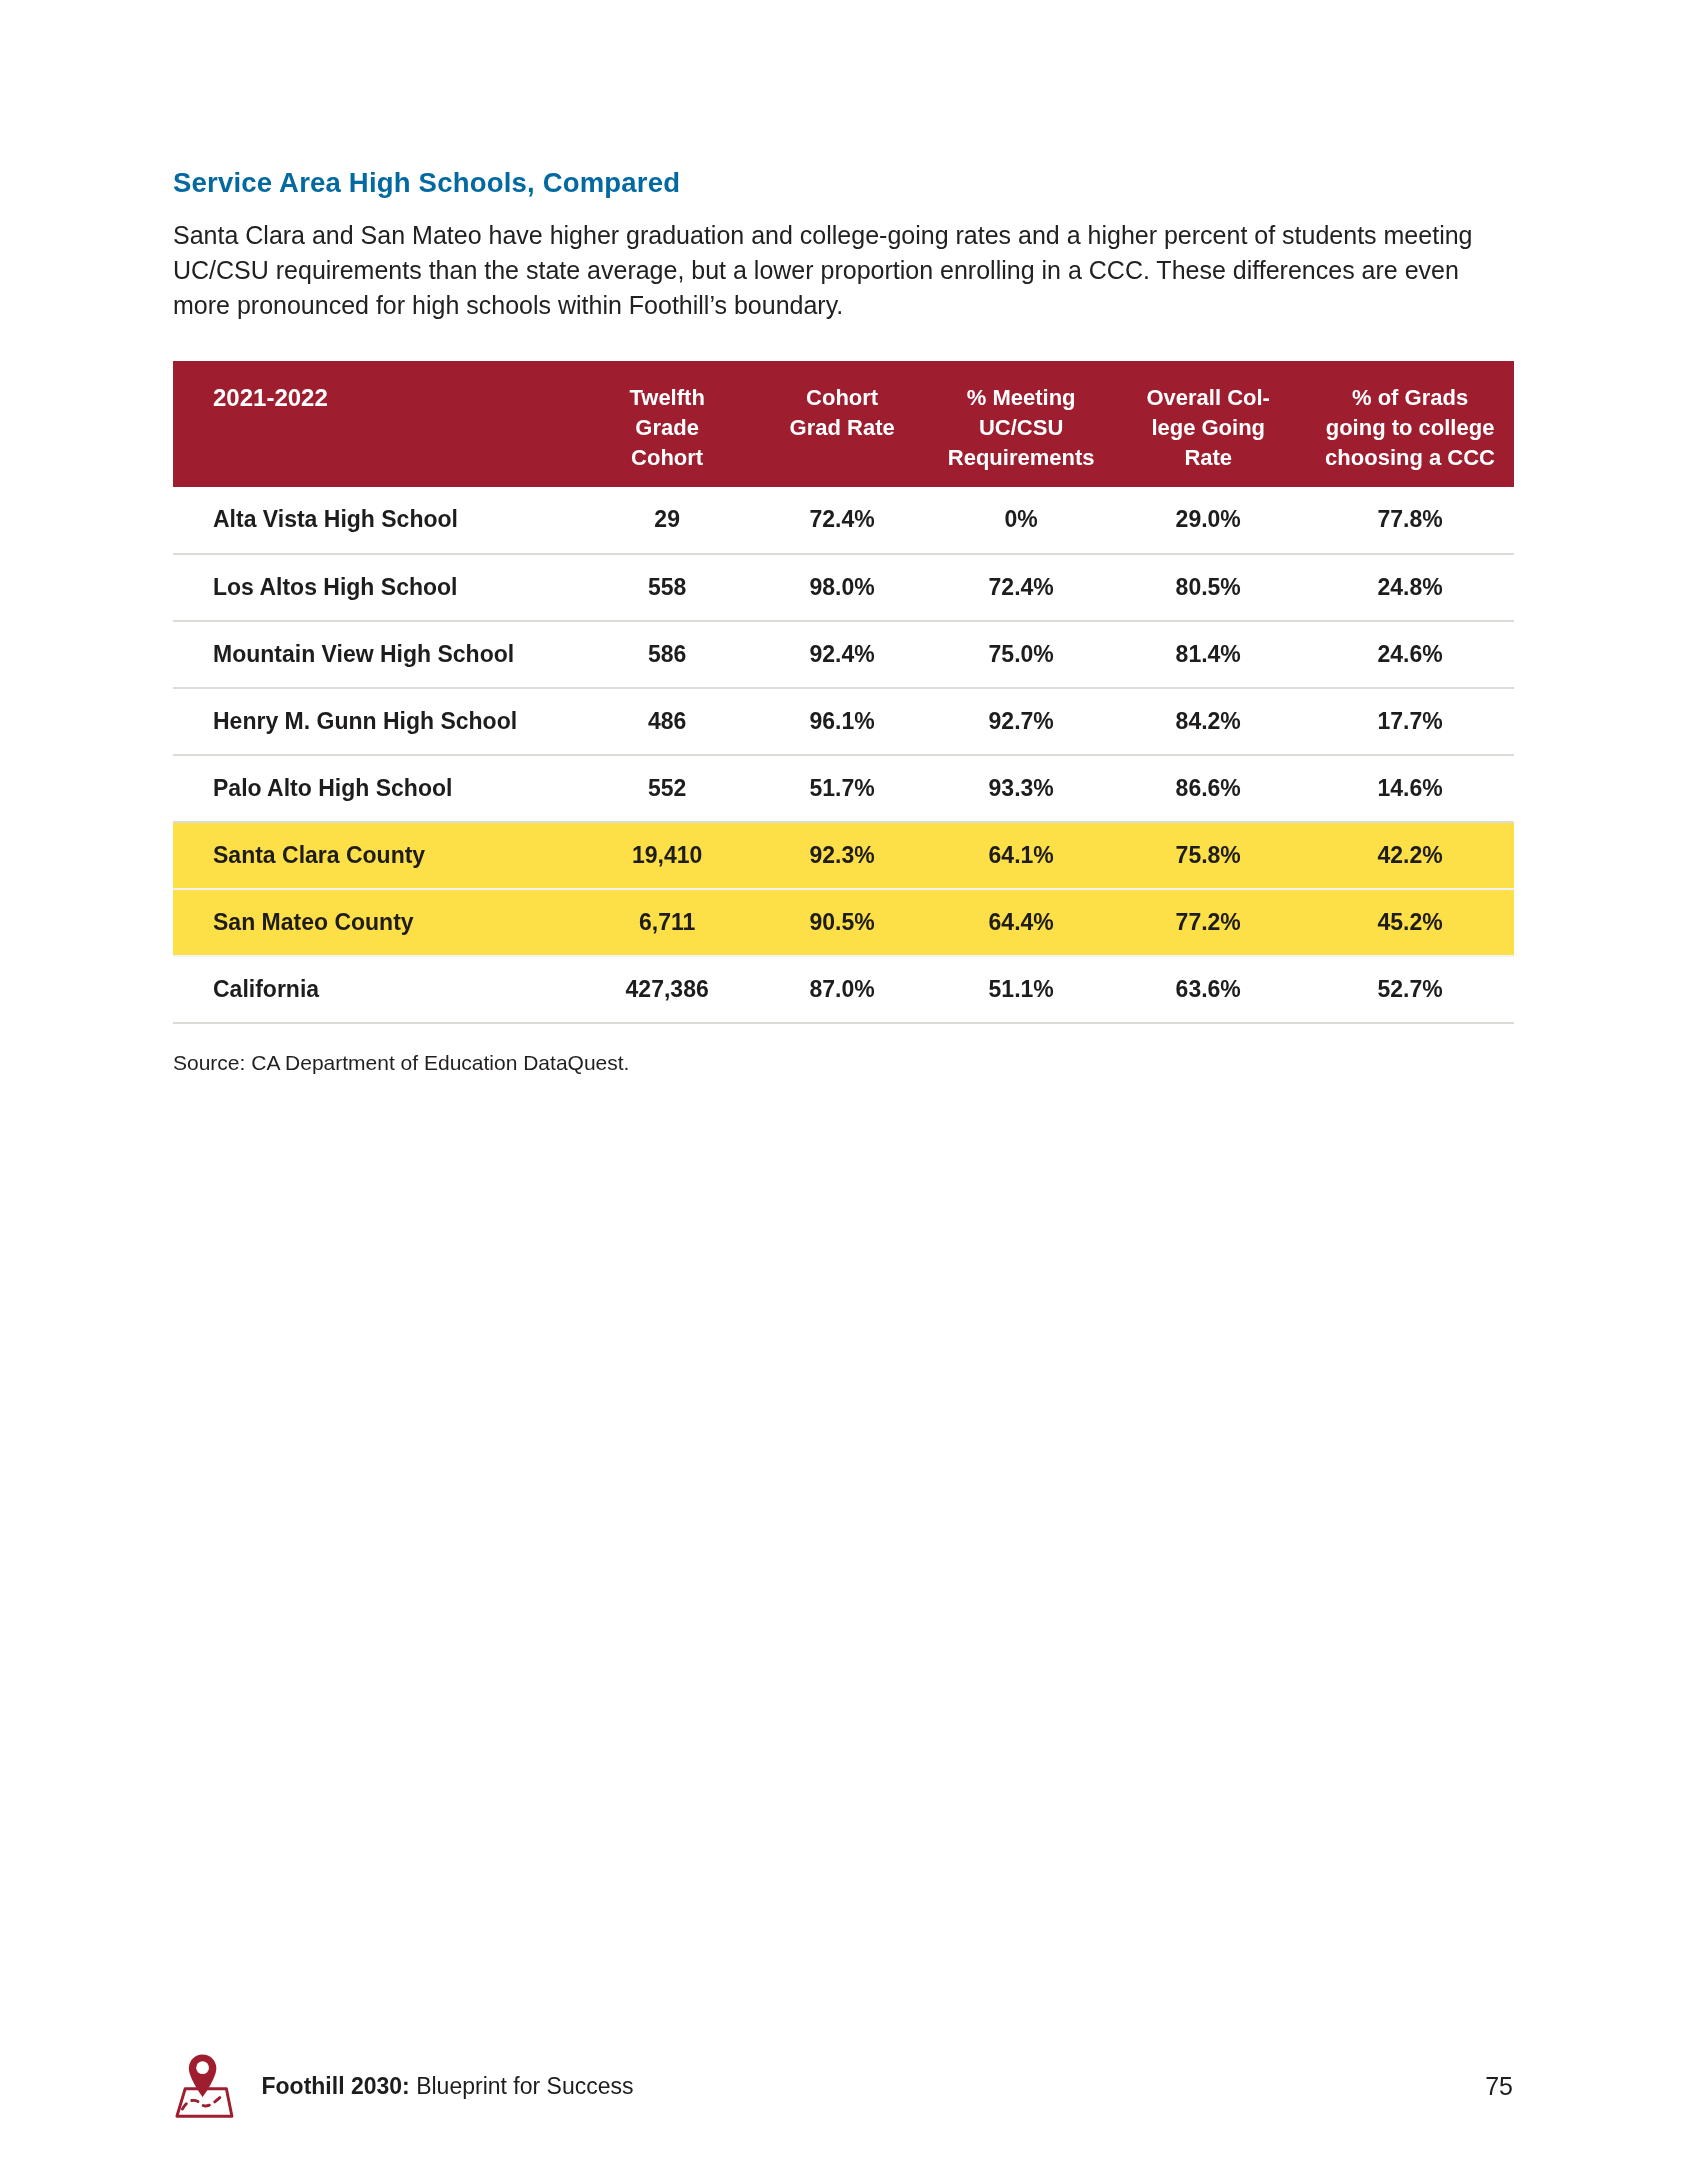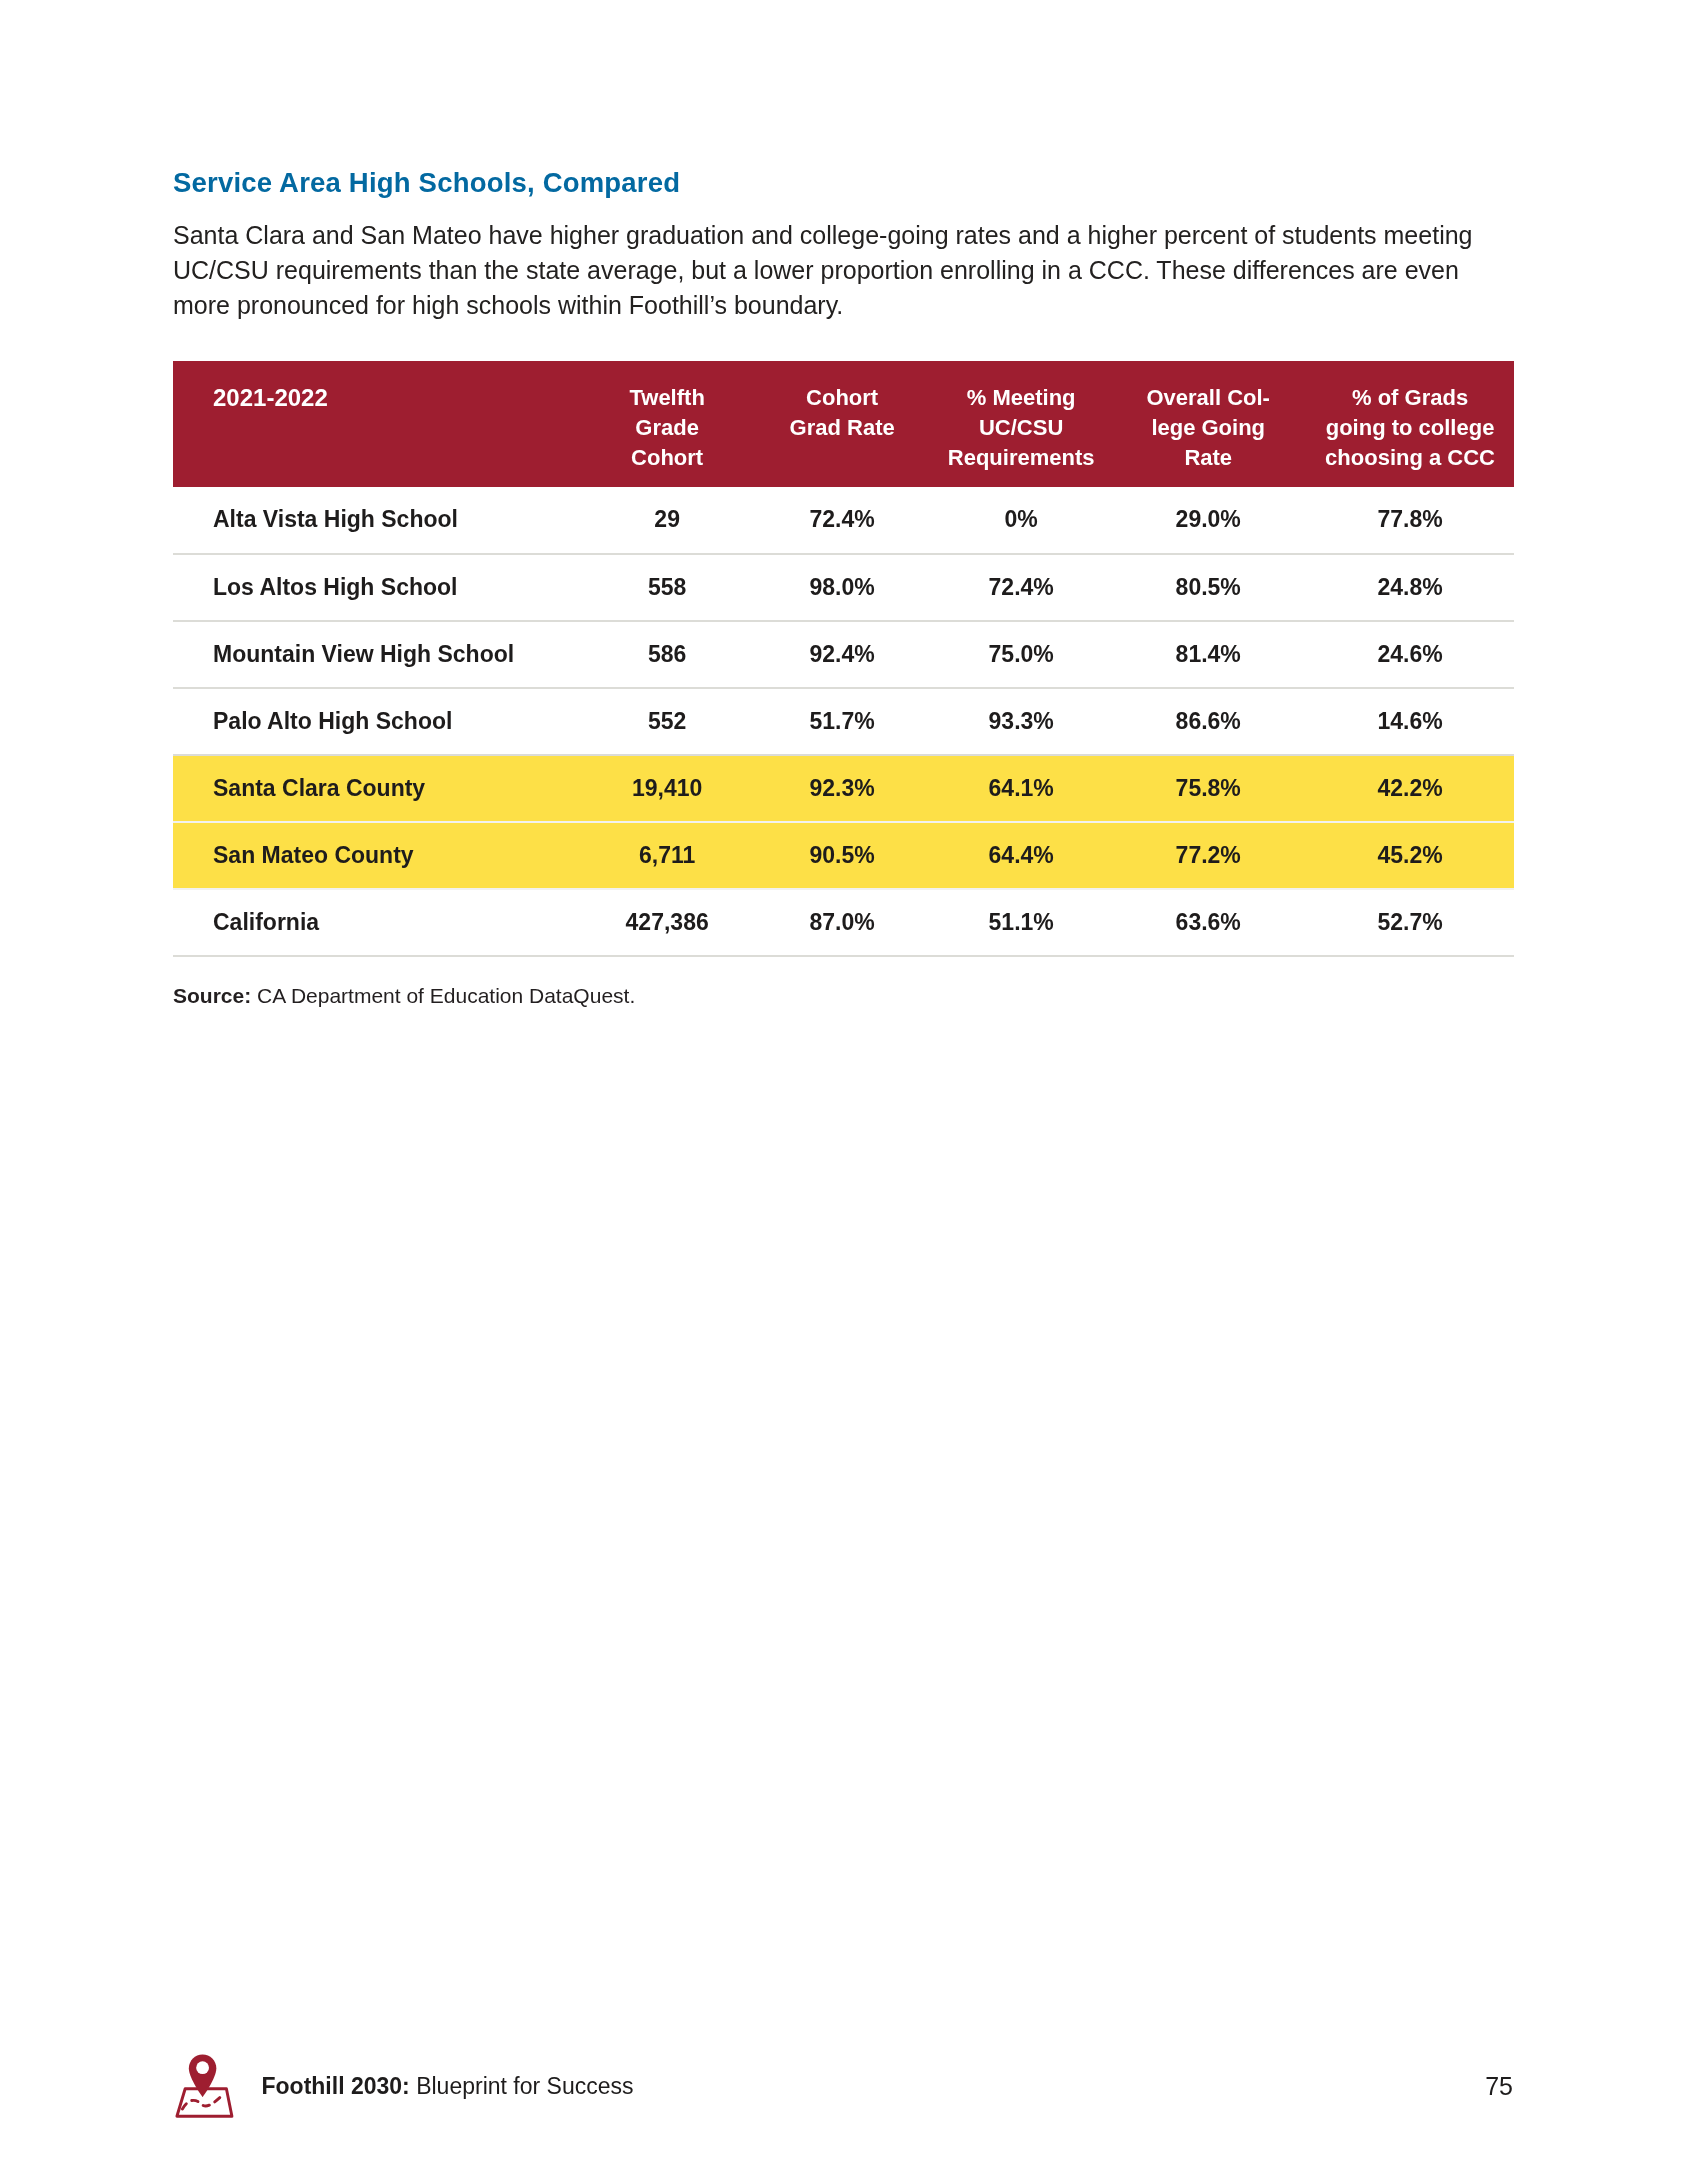--- a/index.html
+++ b/index.html
@@ -70,21 +70,21 @@
   }
   table.hs-table tbody tr.hl td {
     background: #fde047;
     border-bottom: 2.8px solid #F2F2EF;
   }
   p.source {
     margin: 25px 0 0 0;
     font-size: 21px;
     line-height: 27.5px;
   }
-  p.source .src-label { font-weight: 700; font-style: normal; }
+  p.source .src-label { font-weight: 400; font-style: normal; }
   p.source .src-text { font-weight: 400; text-align: center; }
   .footer {
     position: absolute;
     left: 173px; right: 173px; top: 2053px;
     height: 66px;
     display: flex;
     align-items: center;
   }
   .footer .logo { width: 61px; height: 66px; flex: 0 0 auto; }
   .footer .brand {
@@ -157,20 +157,28 @@
         </tr>
         <tr>
           <td class="name">Mountain View High School</td>
           <td>586</td>
           <td>92.4%</td>
           <td>75.0%</td>
           <td>81.4%</td>
           <td>24.6%</td>
         </tr>
         <tr>
+          <td class="name">Henry M. Gunn High School</td>
+          <td>486</td>
+          <td>96.1%</td>
+          <td>92.7%</td>
+          <td>84.2%</td>
+          <td>17.7%</td>
+        </tr>
+        <tr>
           <td class="name">Palo Alto High School</td>
           <td>552</td>
           <td>51.7%</td>
           <td>93.3%</td>
           <td>86.6%</td>
           <td>14.6%</td>
         </tr>
         <tr class="hl">
           <td class="name">Santa Clara County</td>
           <td>19,410</td>

